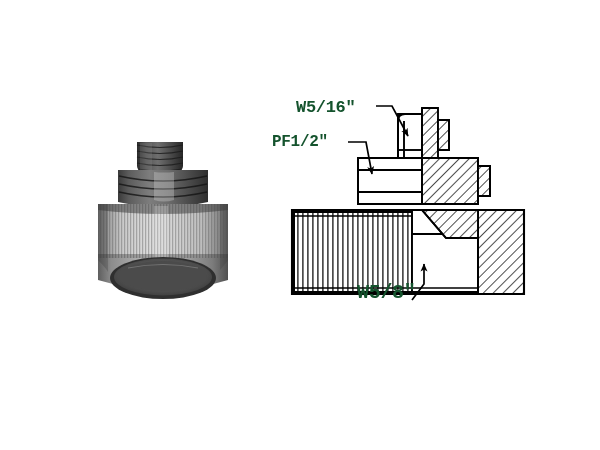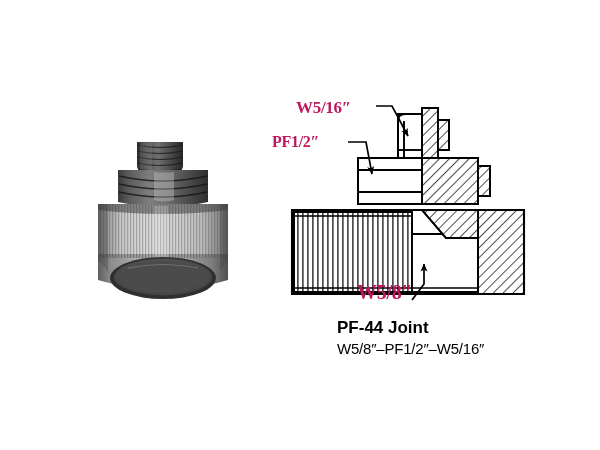--- a/index.html
+++ b/index.html
@@ -31,23 +31,23 @@
     position: absolute;
     left: 262px;
     top: 88px;
     width: 320px;
     height: 230px;
   }
   #drawing-svg { display: block; }
 
   .lbl {
     position: absolute;
-    font-family: Liberation Serif, serif;
+    font-family: Liberation Mono, monospace;
     font-weight: bold;
-    color: #be185d;
+    color: #14532d;
     white-space: nowrap;
     letter-spacing: -0.3px;
   }
   #lbl-w516 {
     left: 296px;
     top: 98px;
     font-size: 17px;
   }
   #lbl-pf12 {
     left: 272px;
@@ -268,18 +268,14 @@
       </g>
     </svg>
   </div>
 
   <div class="lbl" id="lbl-w516">W5/16″</div>
 
   <div class="lbl" id="lbl-pf12">PF1/2″</div>
 
   <div class="lbl" id="lbl-w58">W5/8″</div>
 
-  <div id="caption">
-    <div id="caption-title">PF-44 Joint</div>
-    <div id="caption-sub">W5/8″–PF1/2″–W5/16″</div>
-  </div>
 
 </div>
 
 </body></html>

